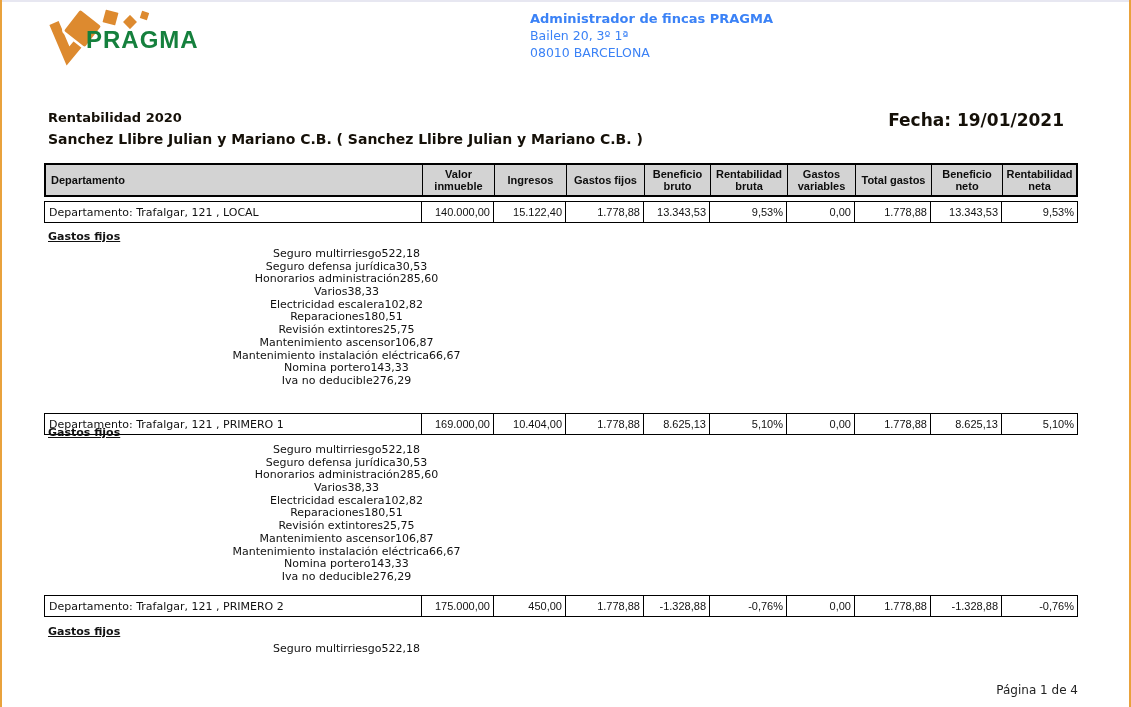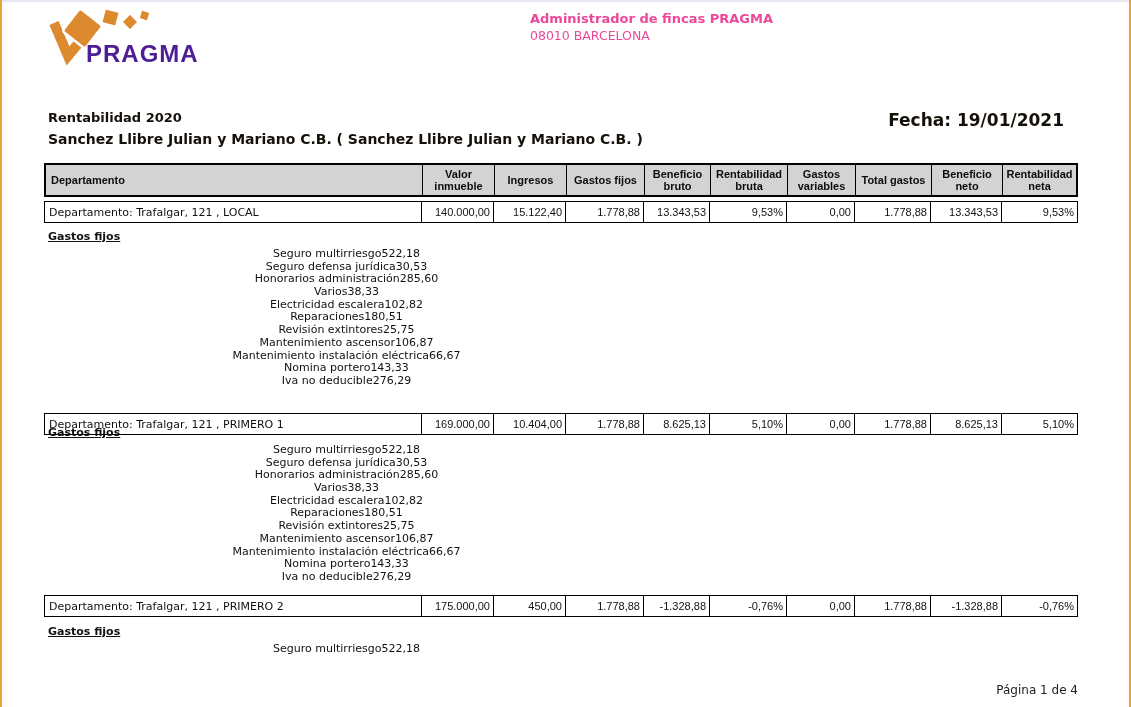--- a/index.html
+++ b/index.html
@@ -7,26 +7,26 @@
     width:1131px;height:707px;position:relative;background:#fff;
     font-family:"DejaVu Sans",sans-serif;color:#111;overflow:hidden;
   }
   .edge-top{position:absolute;top:0;left:0;width:1131px;height:2px;background:#E7E7F1;}
   .edge-left{position:absolute;top:0;left:0;width:2px;height:707px;background:#E9A23C;}
   .edge-right{position:absolute;top:0;right:0;width:2px;height:707px;background:#E9A23C;}
 
   .logo{position:absolute;left:46px;top:6px;width:185px;height:66px;}
   .logo svg{position:absolute;left:0;top:0;}
   .logo-text{
-    position:absolute;left:40px;top:34px;
+    position:absolute;left:40px;top:20px;
     font-family:"Liberation Sans",sans-serif;font-weight:bold;
-    font-size:24px;letter-spacing:1px;color:#4c1d95;
+    font-size:24px;letter-spacing:1px;color:#15803d;
   }
 
-  .company{position:absolute;left:530px;top:10px;font-size:12.5px;line-height:17px;color:#ec4899;}
+  .company{position:absolute;left:530px;top:10px;font-size:12.5px;line-height:17px;color:#3b82f6;}
   .company-name{font-weight:bold;font-size:13px;}
 
   .title{position:absolute;left:48px;top:110px;font-weight:bold;font-size:13px;color:#151008;}
   .date{position:absolute;left:764px;top:110px;width:300px;text-align:right;font-weight:bold;font-size:17px;color:#151008;}
   .subtitle{position:absolute;left:48px;top:131px;font-weight:bold;font-size:14px;color:#151008;}
 
   .trow{position:absolute;left:44px;display:flex;box-sizing:border-box;font-family:"Liberation Sans",sans-serif;}
   .trow>div{box-sizing:border-box;border-right:1px solid #000;display:flex;align-items:center;overflow:hidden;}
   .trow>div:nth-of-type(1){width:377px;}
   .trow>div:nth-of-type(2){width:72px;}
@@ -66,20 +66,21 @@
     <rect x="22" y="8" width="29" height="29" rx="3" fill="#DD8A2F" stroke="#fff" stroke-width="2.5" transform="rotate(38 36.5 22.5)"></rect>
     <rect x="57" y="4" width="15" height="15" rx="1.5" fill="#DD8A2F" stroke="#fff" stroke-width="2" transform="rotate(15 64.5 11.5)"></rect>
     <rect x="78" y="10" width="12" height="12" rx="1.5" fill="#DD8A2F" stroke="#fff" stroke-width="2" transform="rotate(45 84 16)"></rect>
     <rect x="94" y="5" width="9" height="9" rx="1" fill="#DD8A2F" stroke="#fff" stroke-width="1.5" transform="rotate(18 98.5 9.5)"></rect>
   </svg>
   <div class="logo-text">PRAGMA</div>
 </div>
 
 <div class="company">
   <div class="company-name">Administrador de fincas PRAGMA</div>
+  <div class="company-address">Bailen 20, 3º 1ª</div>
   <div class="company-city">08010 BARCELONA</div>
 </div>
 
 <div class="title">Rentabilidad 2020</div>
 <div class="date">Fecha: 19/01/2021</div>
 <div class="subtitle">Sanchez Llibre Julian y Mariano C.B. ( Sanchez Llibre Julian y Mariano C.B. )</div>
 
 <div class="trow hrow" style="top:163px">
 
 <div>Departamento</div>

